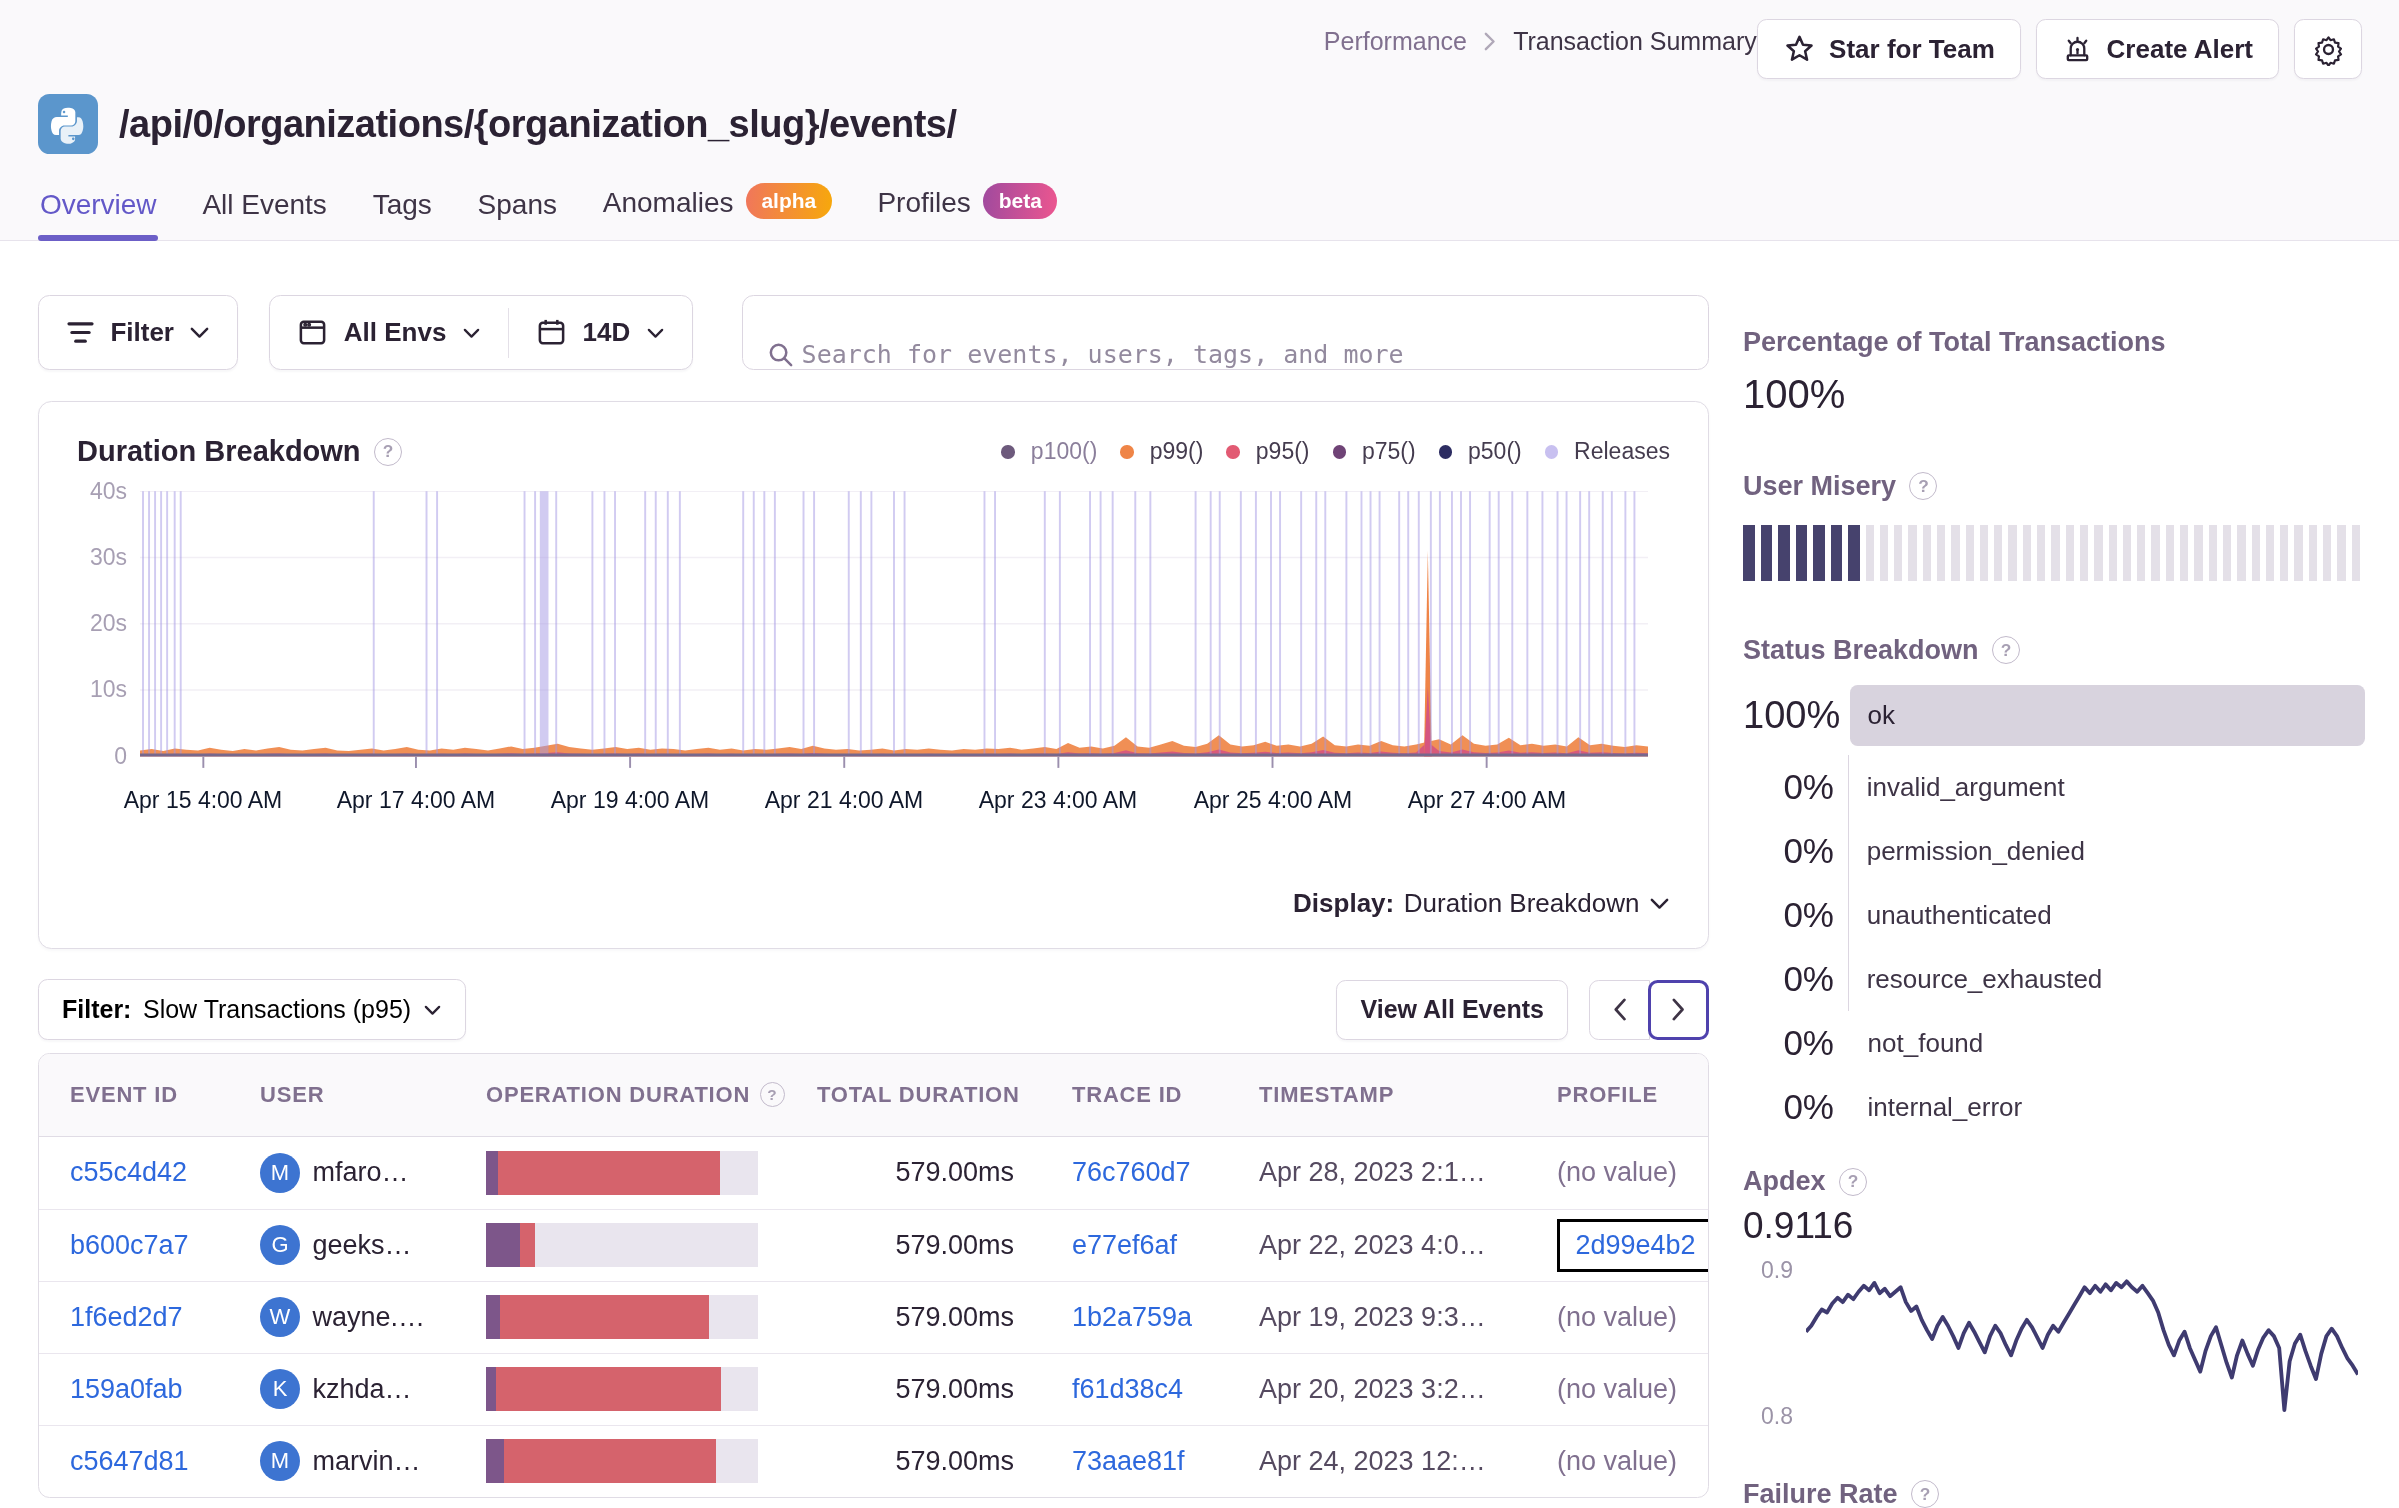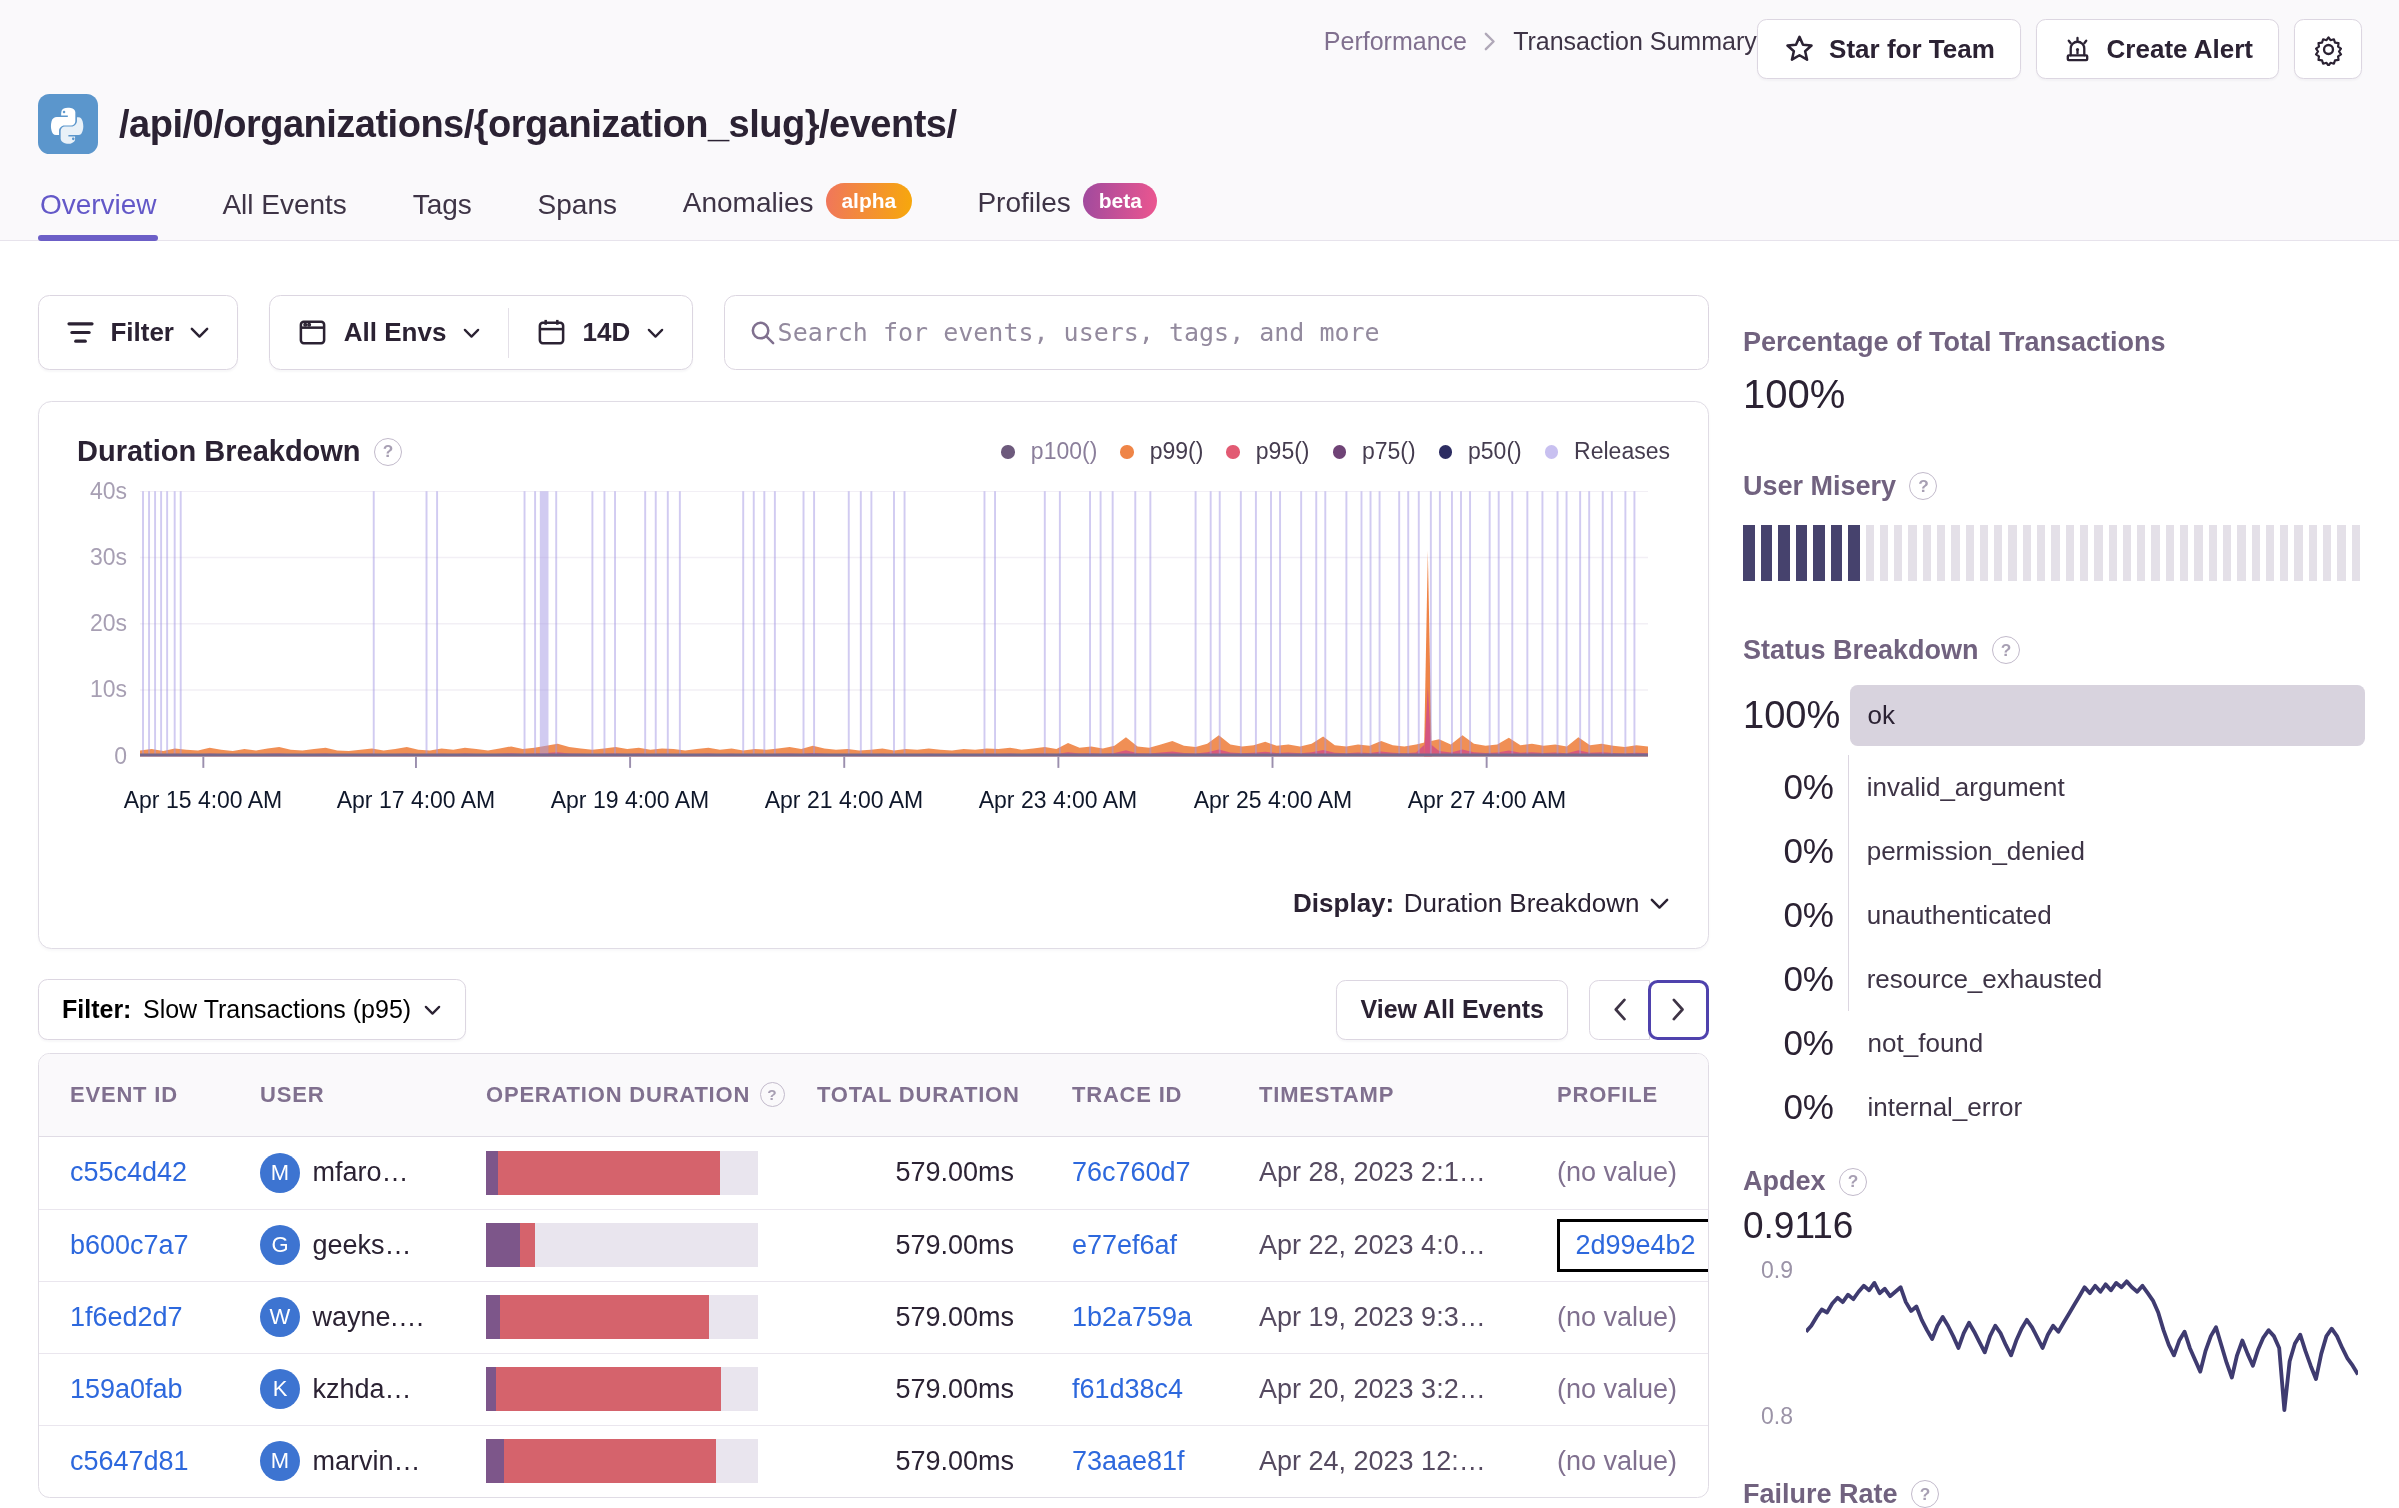--- a/index.html
+++ b/index.html
@@ -15,21 +15,21 @@
   .crumb-sep { color:#b0a8b8; display:inline-flex; }
   .crumb-cur { color:#3e3446; }
   .actions { display:flex; gap:15.4px; }
   .btn { display:inline-flex; align-items:center; gap:13.4px; background:#fff; border:1.4px solid #dcd6e1;
          border-radius:9.6px; height:60px; padding:0 25px; font-size:26px; font-weight:700; color:#2b2233;
          box-shadow:0 1.9px 1.9px rgba(43,34,51,0.03); cursor:pointer; }
   .btn.icon-only { padding:0 16.3px; }
   .title-row { display:flex; align-items:center; gap:21px; margin-top:9.6px; height:65px; }
   .lang-icon { width:60px; height:60px; border-radius:11.5px; background:#5b96cc; display:flex; align-items:center; justify-content:center; }
   .page-title { font-size:38px; font-weight:700; letter-spacing:-0.5px; color:#2b2233; }
-  .tabs { display:flex; gap:62px; margin-top:23px; align-items:flex-end; }
+  .tabs { display:flex; gap:42px; margin-top:23px; align-items:flex-end; }
   .tab { position:relative; display:inline-flex; align-items:center; gap:12.5px; font-size:28px; color:#3e3446;
          padding:5.8px 1.9px 19px 1.9px; cursor:pointer; }
   .tab.active { color:#6358c8; }
   .tab.active::after { content:""; position:absolute; left:0; right:0; bottom:-1px; height:6.7px; background:#6c5fc7; border-radius:3.8px; }
   .badge { display:inline-flex; align-items:center; height:36px; border-radius:18px; padding:0 15.4px;
            color:#fff; font-size:21px; font-weight:600; transform:translateY(-1.9px); }
 
   
   .content { display:flex; padding:0 35px 0 38px; gap:34px; }
   .main { width:1671px; flex:none; }
@@ -37,22 +37,22 @@
 
   
   .filter-row { display:flex; gap:31px; margin-top:54px; height:75px; }
   .drop { display:inline-flex; align-items:center; gap:15.4px; background:#fff; border:1.4px solid #dcd6e1;
           border-radius:11.5px; height:75px; padding:0 27px; font-size:26px; font-weight:700; color:#2b2233;
           box-shadow:0 1.9px 1.9px rgba(43,34,51,0.03); cursor:pointer; }
   .env-group { display:inline-flex; border:1.4px solid #dcd6e1; border-radius:11.5px; background:#fff;
                box-shadow:0 1.9px 1.9px rgba(43,34,51,0.03); }
   .env-group .seg { display:inline-flex; align-items:center; gap:15.4px; padding:0 27px; font-size:26px; font-weight:700; cursor:pointer; }
   .env-group .divider { width:1.4px; background:#e4e0e8; margin:11.5px 0; }
-  .searchbox { flex:1; display:flex; align-items:center; gap:1px; border:1.4px solid #dcd6e1; border-radius:11.5px;
-               background:#fff; padding:0 23px; }
+  .searchbox { flex:1; display:flex; align-items:flex-end; gap:7px; border:1.4px solid #dcd6e1; border-radius:11.5px;
+               background:#fff; padding:0 23px;margin-left:18px; }
   .searchbox input { border:none; outline:none; flex:1; font-family:"DejaVu Sans Mono", monospace;
                      font-size:25px; color:#2b2233; background:transparent; }
   .searchbox input::placeholder { color:#938a9e; }
   .chev { display:inline-flex; }
 
   
   .panel { margin-top:31px; border:1.4px solid #e0dce5; border-radius:13.4px; background:#fff; height:548px;
            display:flex; flex-direction:column; box-shadow:0 1.9px 2.9px rgba(43,34,51,0.03); }
   .panel-head { display:flex; align-items:center; padding:33px 38px 0 38px; }
   .panel-title { font-size:29px; font-weight:700; color:#2b2233; display:flex; align-items:center; }

